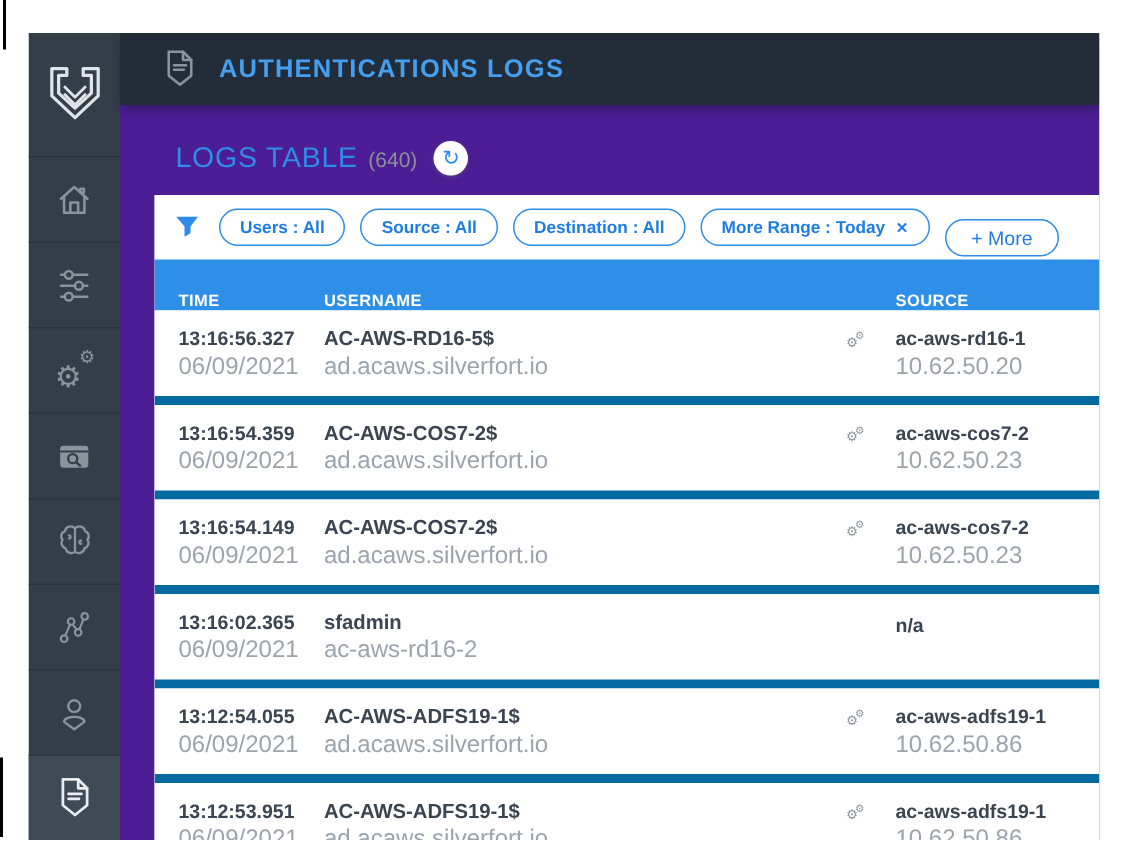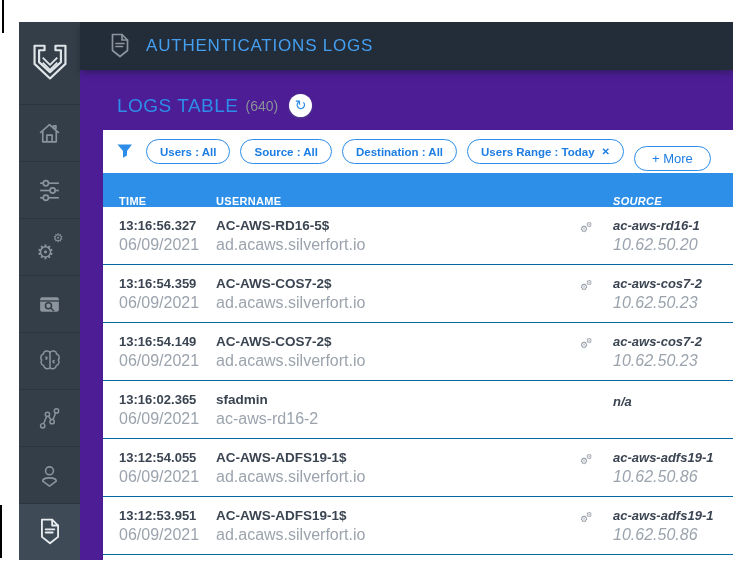--- a/index.html
+++ b/index.html
@@ -20,21 +20,21 @@
   .nav-item.active{background:#3e4b57;color:#e9edf0;}
   .gear-wrap{position:relative;width:26px;height:26px;color:#8b949d;}
   .gear-a{position:absolute;left:0;bottom:-2px;font-size:20px;line-height:20px;}
   .gear-b{position:absolute;right:-1px;top:-2px;font-size:12px;line-height:12px;}
 
   
   .main{flex:1;display:flex;flex-direction:column;min-width:0;}
   .topbar{height:48px;flex:none;background:#232d3a;display:flex;align-items:center;
           padding-left:28px;gap:14px;position:relative;z-index:3;
           box-shadow:0 3px 7px -1px rgba(15,24,38,.5);}
-  .page-title{color:#459ff0;font-size:17px;font-weight:400;letter-spacing:.8px;margin:0;}
+  .page-title{color:#459ff0;font-size:17px;font-weight:700;letter-spacing:.8px;margin:0;}
 
   .content{flex:1;background:#4c1d95;padding-left:23px;display:flex;flex-direction:column;overflow:hidden;}
   .table-heading{margin:23px 0 12px 14px;height:25px;display:flex;align-items:center;gap:7px;}
   .lt-title{color:#2d8de8;font-size:19px;font-weight:500;letter-spacing:.5px;}
   .lt-count{color:#8a9199;font-size:14px;}
   .refresh-btn{width:23px;height:23px;border-radius:50%;background:#fff;border:none;padding:0;
                margin-left:4px;color:#2d8de8;font-size:14px;line-height:23px;text-align:center;
                box-shadow:0 1px 3px rgba(90,100,120,.55);cursor:pointer;}
 
   .panel{flex:1;display:flex;flex-direction:column;background:#fff;overflow:hidden;}
@@ -44,24 +44,24 @@
         background:#fff;border-radius:14px;height:25px;padding:0 13px;font-size:11.5px;font-weight:700;
         font-family:inherit;white-space:nowrap;cursor:pointer;}
   .chip-x{font-size:10px;font-weight:700;cursor:pointer;}
   .chip-more{font-size:13px;font-weight:400;padding:0 17px;margin-top:13px;}
 
   .thead{height:34px;flex:none;background:#2e8fe9;display:flex;align-items:flex-end;color:#fff;
          font-size:11px;font-weight:700;letter-spacing:.3px;}
   .col-time{width:97px;flex:none;padding-left:16px;}
   .col-user{flex:1;min-width:0;}
   .col-icon{width:35px;flex:none;}
-  .col-source{width:120px;flex:none;font-style:italic;}
+  .col-source{width:136px;flex:none;}
 
   #tbody{flex:1;overflow:hidden;background:#fff;}
-  .row{height:57px;border-bottom:1px solid #0369a1;display:flex;align-items:center;background:#fff;}
+  .row{height:57px;border-bottom:6px solid #0369a1;display:flex;align-items:center;background:#fff;}
   .primary{font-size:13px;font-weight:700;color:#3b4552;}
   .col-user .primary{font-size:13.5px;}
   .secondary{font-size:16px;color:#9ba3ad;margin-top:3px;min-height:13px;}
   .row .col-icon{align-self:stretch;position:relative;}
   .gears{position:absolute;top:11px;left:2px;color:#8d959e;}
   .gears .g1{font-size:9px;}
   .gears .g2{font-size:7px;vertical-align:5px;margin-left:-2px;}
 </style>
 </head>
 <body>
@@ -186,21 +186,21 @@
     <span class="chip-label">Source : All</span>
 
   </button>
 
   <button class="chip">
     <span class="chip-label">Destination : All</span>
 
   </button>
 
   <button class="chip">
-    <span class="chip-label">Users Range : Today</span>
+    <span class="chip-label">More Range : Today</span>
     <span class="chip-x">✕</span>
   </button>
 </span>
             <button class="chip chip-more">+ More</button>
           </div>
 
           <div class="thead">
             <div class="col-time">TIME</div>
             <div class="col-user">USERNAME</div>
             <div class="col-icon"></div>

